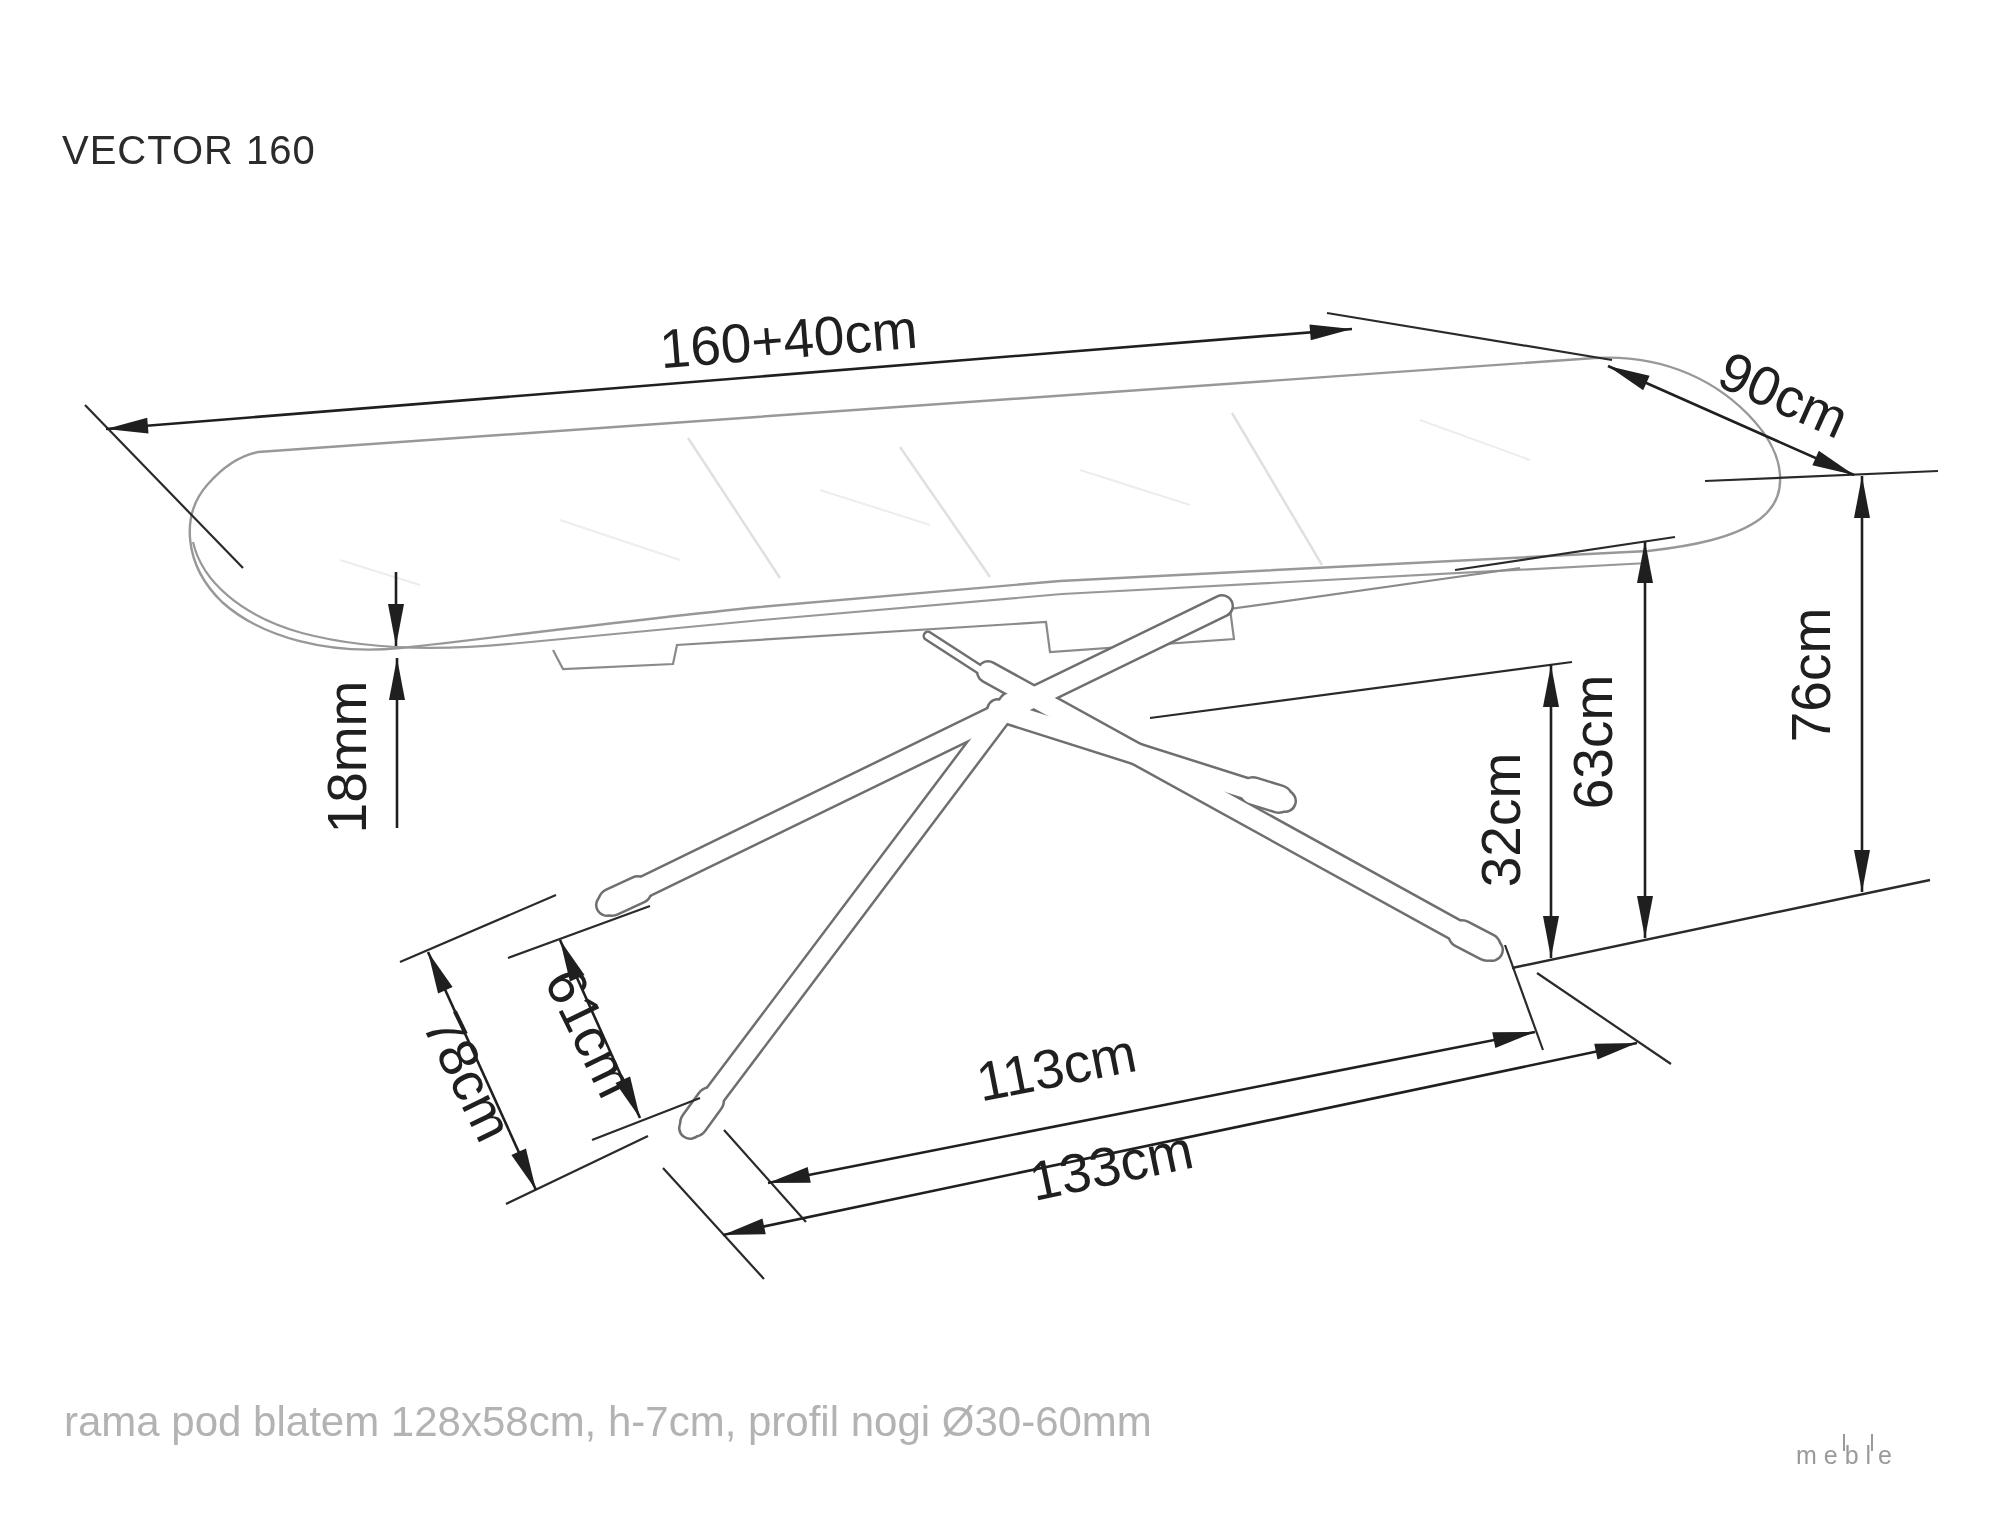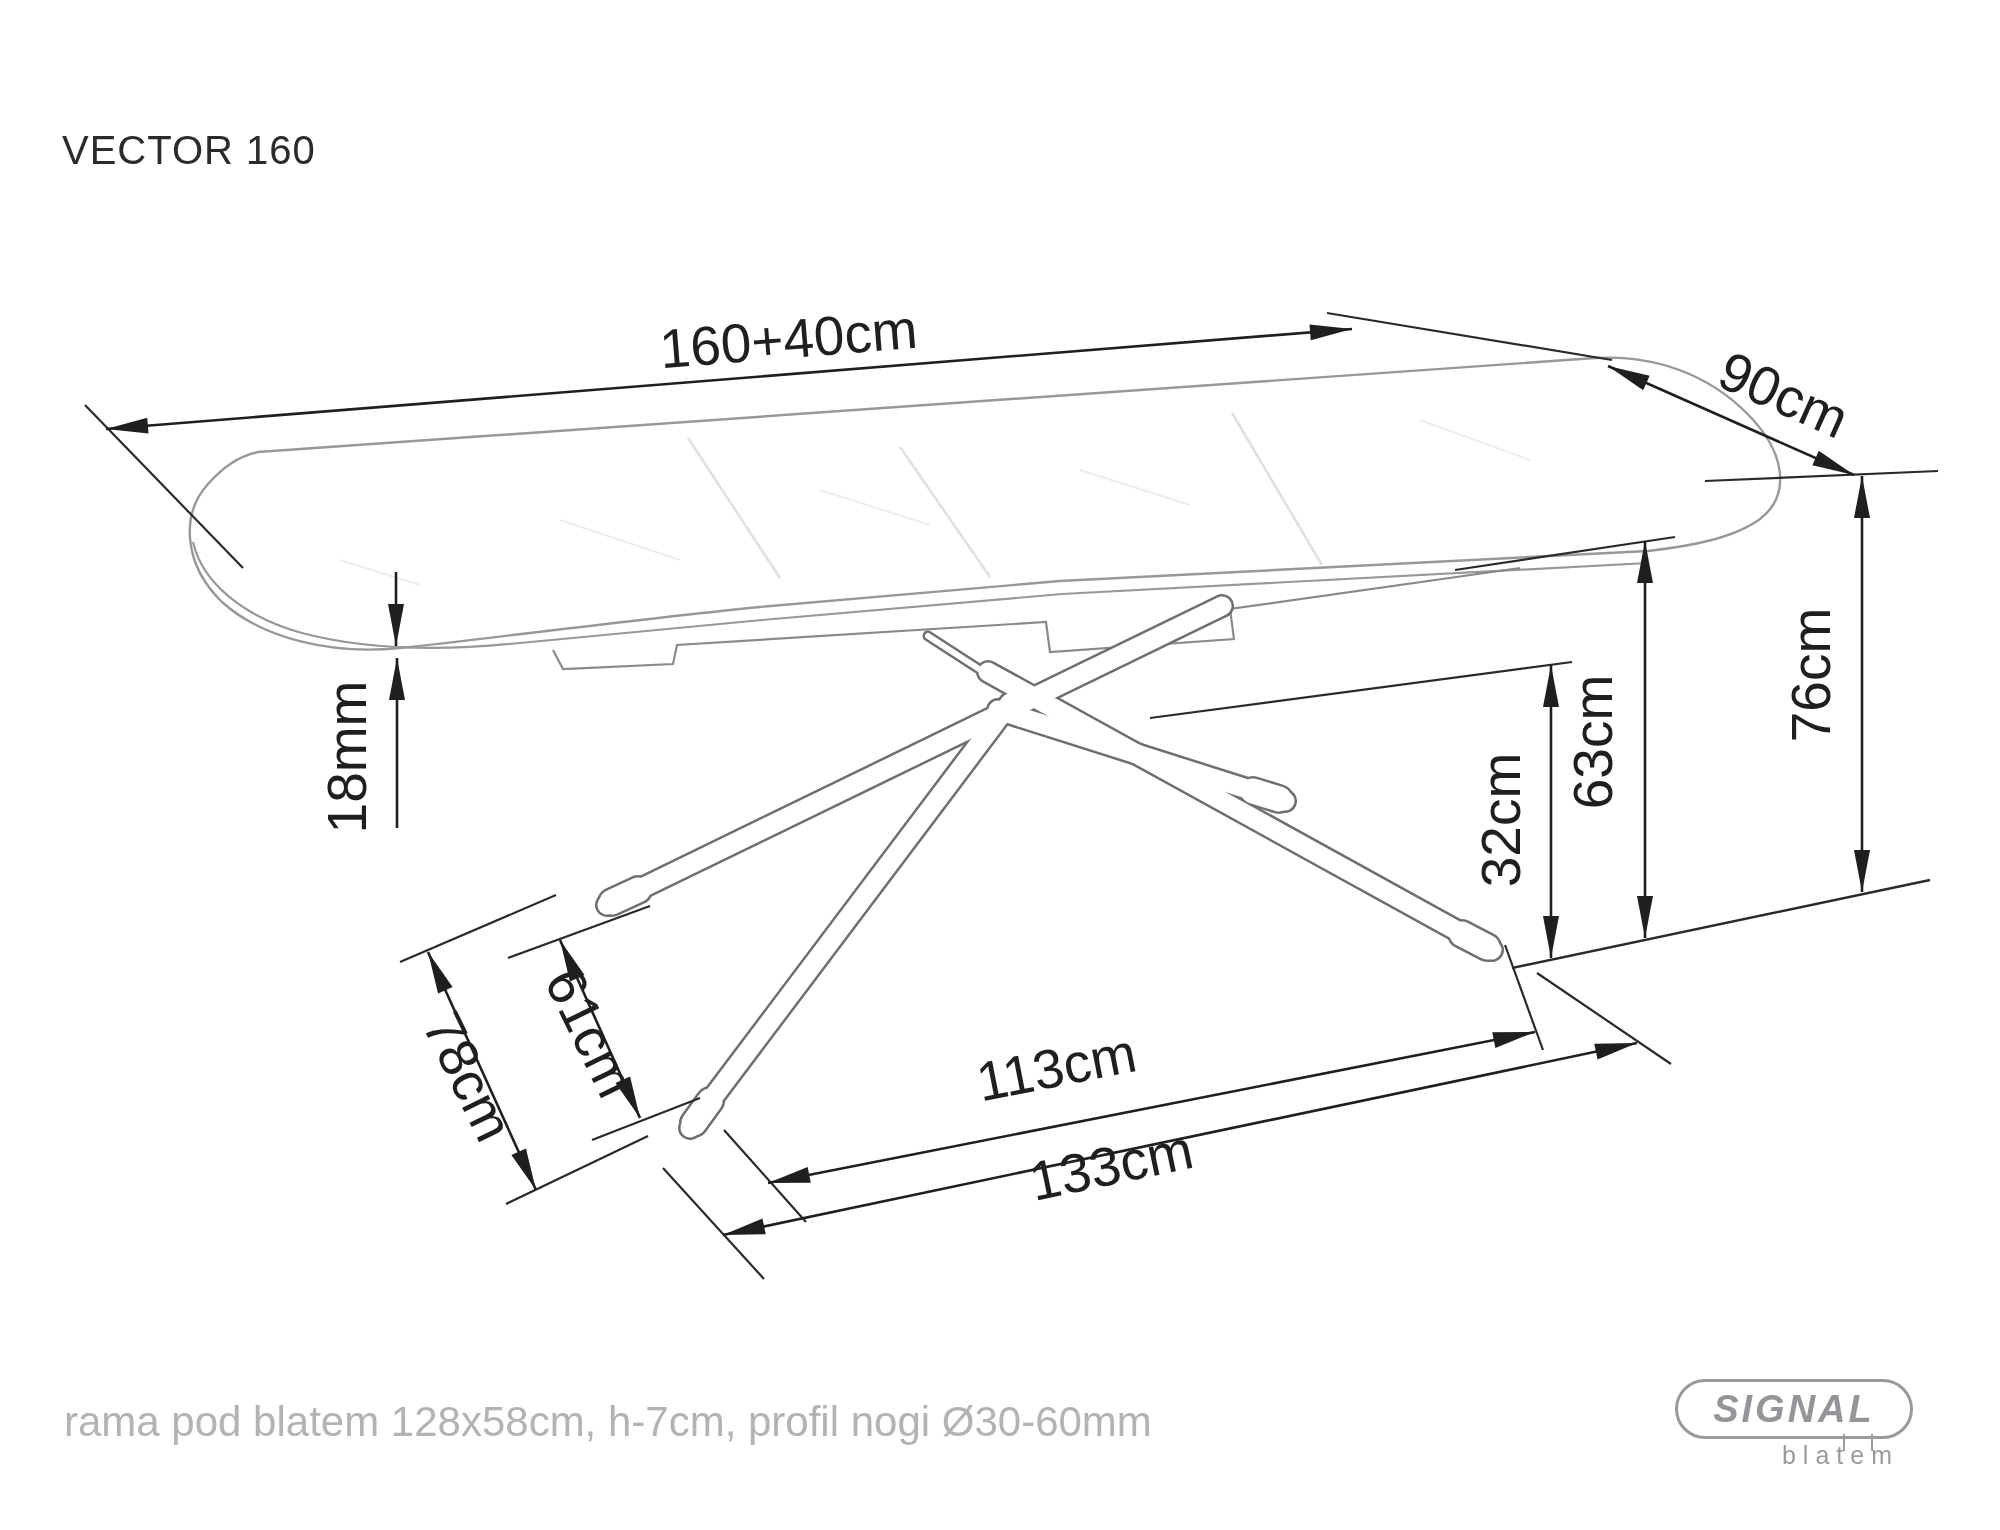--- a/index.html
+++ b/index.html
@@ -149,19 +149,16 @@
         <polygon points="723,1235 762.4582739721634,1218.5365673343106 765.7475341925717,1234.1948165085457" fill="#1f1f1f"></polygon>
         <polygon points="1637,1043 1597.5417260278366,1059.4634326656894 1594.2524658074283,1043.8051834914543" fill="#1f1f1f"></polygon>
         <text transform="translate(1115,1184) rotate(-11.9)" text-anchor="middle" font-size="55" fill="#1f1f1f">133cm</text>
       </g>
     </g>
 </svg>
 
 <div class="footnote">rama pod blatem 128x58cm, h-7cm, profil nogi Ø30-60mm</div>
 
 <div class="logo">
-  <div class="logo-stadium">
-    <span class="logo-brand">SIGNAL</span>
-  </div>
   <div class="logo-tick" style="left:168px"></div>
   <div class="logo-tick" style="left:196px"></div>
-  <div class="logo-sub">blatem</div>
+  <div class="logo-sub">meble</div>
 </div>
 
 </body></html>

